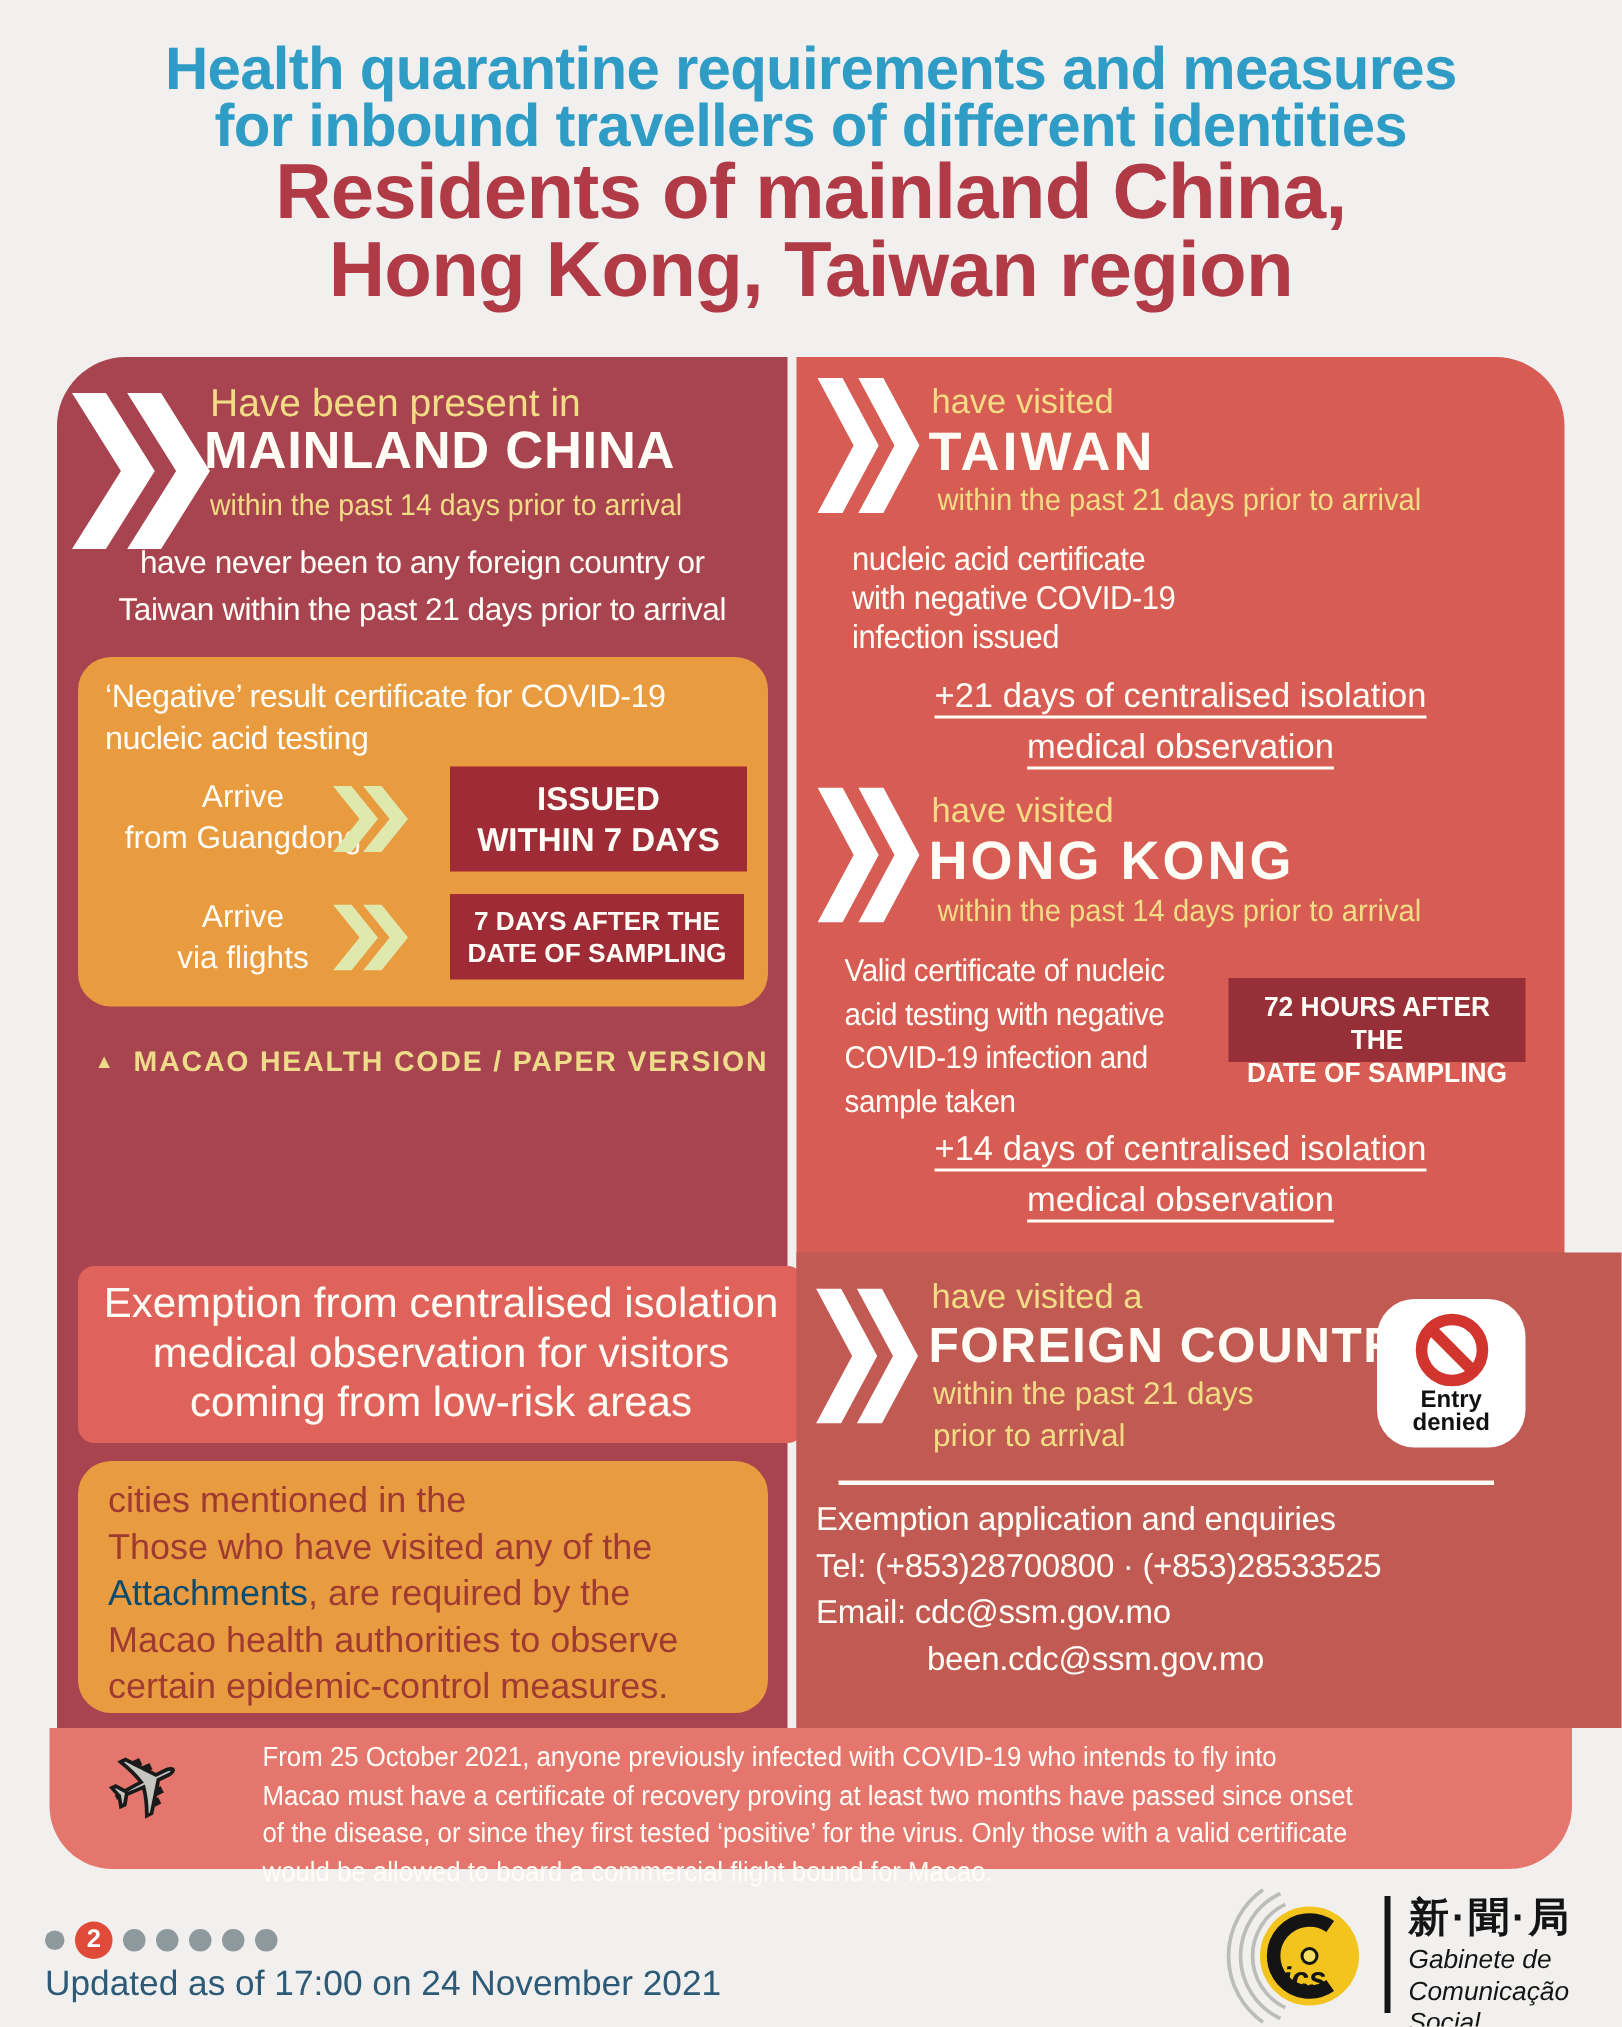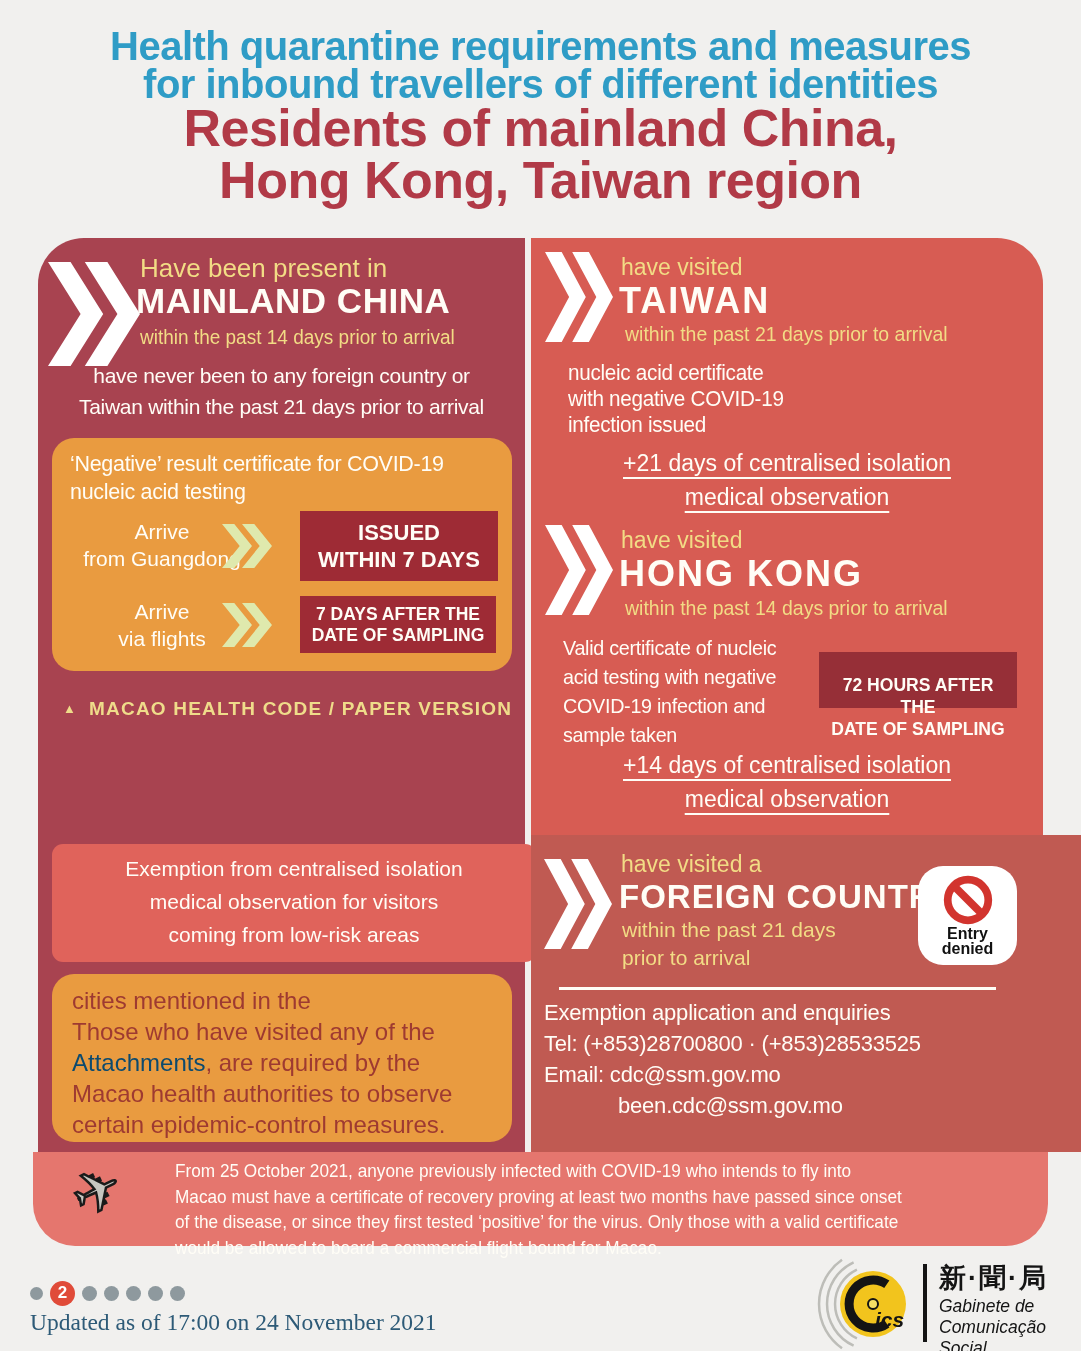--- a/index.html
+++ b/index.html
@@ -33,40 +33,40 @@
   .cert-label.r1{left:10px;top:80px;} .cert-label.r2{left:10px;top:160px;}
   .chev.c1{left:170px;top:86px;width:50px;height:44px;}
   .chev.c2{left:170px;top:165px;width:50px;height:44px;}
   .cert-badge{position:absolute;background:#9e2b35;color:#fffdf6;text-align:center;font-weight:bold;}
   .cert-badge.b1{left:248px;top:73px;width:198px;height:70px;font-size:22px;line-height:27px;padding-top:8px;box-sizing:border-box;}
   .cert-badge.b2{left:248px;top:158px;width:196px;height:57px;font-size:17.5px;line-height:21px;padding-top:8px;box-sizing:border-box;}
 
   .health-code{position:absolute;left:25px;top:460px;color:#efdc8a;font-size:19px;font-weight:bold;letter-spacing:1.2px;}
   .health-code .tri{font-size:13px;margin-right:12px;position:relative;top:-2px;}
 
-  .exempt-box{position:absolute;left:14px;top:606px;width:484px;height:118px;background:#e0635b;border-radius:11px;color:#fffdf6;font-size:21px;line-height:33px;text-align:center;padding-top:8px;box-sizing:border-box;}
+  .exempt-box{position:absolute;left:14px;top:606px;width:484px;height:118px;background:#e0635b;border-radius:11px;color:#fffdf6;font-size:28px;line-height:33px;text-align:center;padding-top:8px;box-sizing:border-box;}
   .attach-box{position:absolute;left:14px;top:736px;width:460px;height:168px;background:#e99b40;border-radius:22px;color:#9e3a31;font-size:24px;line-height:31px;padding:11px 0 0 20px;box-sizing:border-box;}
   .attach-box .hl{color:#0c4a6e;}
 
   
   .tw-chev{left:14px;top:14px;width:68px;height:90px;}
   .hk-chev{left:14px;top:287px;width:68px;height:90px;}
   .sec-pre{position:absolute;font-size:23px;color:#f2dc85;}
   .sec-region{position:absolute;font-weight:bold;color:#fffdf6;font-size:36px;letter-spacing:2px;}
   .sec-post{position:absolute;font-size:20.5px;color:#f2dc85;transform:scaleX(0.95);transform-origin:left top;}
   .tw-pre{left:90px;top:16px;} .tw-region{left:88px;top:42px;} .tw-post{left:94px;top:84px;}
   .hk-pre{left:90px;top:289px;} .hk-region{left:88px;top:315px;} .hk-post{left:94px;top:358px;}
 
   .req{position:absolute;color:#fffdf6;letter-spacing:-0.3px;transform:scaleX(0.94);transform-origin:left top;}
   .tw-req{left:37px;top:122px;font-size:22px;line-height:26px;}
   .hk-req{left:32px;top:395px;font-size:21px;line-height:29px;}
 
   .badge{position:absolute;background:#962f37;color:#fffdf6;font-weight:bold;text-align:center;box-sizing:border-box;}
   .tw-badge{left:292px;top:124px;width:170px;height:70px;font-size:26px;line-height:31px;padding-top:5px;letter-spacing:1px;}
-  .hk-badge{left:288px;top:414px;width:198px;height:56px;font-size:18.5px;line-height:22px;padding-top:22px;}
+  .hk-badge{left:288px;top:414px;width:198px;height:56px;font-size:18.5px;line-height:22px;padding-top:8px;}
   .fit{transform:scaleX(0.95);transform-origin:center top;}
 
   .iso{position:absolute;left:0;width:100%;text-align:center;color:#fffdf6;font-size:23px;line-height:34px;}
   .iso div{text-decoration:underline;text-underline-offset:6px;text-decoration-thickness:2px;}
   .tw-iso{top:208px;} .hk-iso{top:510px;}
 
   .foreign-box{position:absolute;left:0;top:597px;width:612px;height:317px;background:#c05a52;}
   .fb-chev{left:13px;top:24px;width:68px;height:90px;}
   .fb-pre{left:90px;top:16px;} .fb-region{left:88px;top:43px;font-size:33px;letter-spacing:1px;}
   .fb-post{position:absolute;left:91px;font-size:21px;color:#f2dc85;}
@@ -81,25 +81,25 @@
   
   .bottom-note{position:absolute;left:33px;top:1152px;width:1015px;height:94px;background:#e5766e;border-radius:0 0 42px 42px;}
   .plane{position:absolute;left:40px;top:10px;font-size:58px;color:#c6c6c0;-webkit-text-stroke:2.5px #1a1a1a;transform:rotate(-26deg);line-height:1;}
   .note-text{position:absolute;left:142px;top:6px;width:900px;color:#fffdf6;font-size:18.5px;line-height:25.5px;transform:scaleX(0.93);transform-origin:left top;}
 
   
   .dots{position:absolute;left:30px;top:1280px;height:26px;display:flex;align-items:center;gap:7px;}
   .dot{width:15px;height:15px;border-radius:50%;background:#8e999e;}
   .dot.dot-sm{width:13px;height:13px;}
   .dot-active{width:25px;height:25px;border-radius:50%;background:#e04b39;color:#ffffff;font-weight:bold;font-size:17px;display:flex;align-items:center;justify-content:center;}
-  .updated{position:absolute;left:30px;top:1309px;font-size:23.5px;color:#2d5a77;font-family:Liberation Serif, serif;}
+  .updated{position:absolute;left:30px;top:1309px;font-size:23.5px;color:#2d5a77;}
 
   .logo{position:absolute;left:795px;top:1258px;width:280px;height:92px;}
   .logo-mark{position:absolute;left:0;top:0;}
-  .logo-abbr{position:absolute;left:60px;top:50px;font-size:21px;font-weight:bold;font-style:italic;color:#141414;margin-left:20px;}
+  .logo-abbr{position:absolute;left:60px;top:50px;font-size:21px;font-weight:bold;font-style:italic;color:#141414;}
   .logo-bar{position:absolute;left:128px;top:6px;width:4px;height:78px;background:#141414;}
   .logo-cn{position:absolute;left:144px;top:2px;font-size:27px;font-weight:bold;color:#141414;letter-spacing:2px;}
   .logo-pt{position:absolute;left:144px;font-size:17.5px;font-style:italic;color:#141414;}
   .logo-pt.p1{top:38px;} .logo-pt.p2{top:59px;}
 </style>
 </head>
 <body>
 
 <div class="poster">
 

